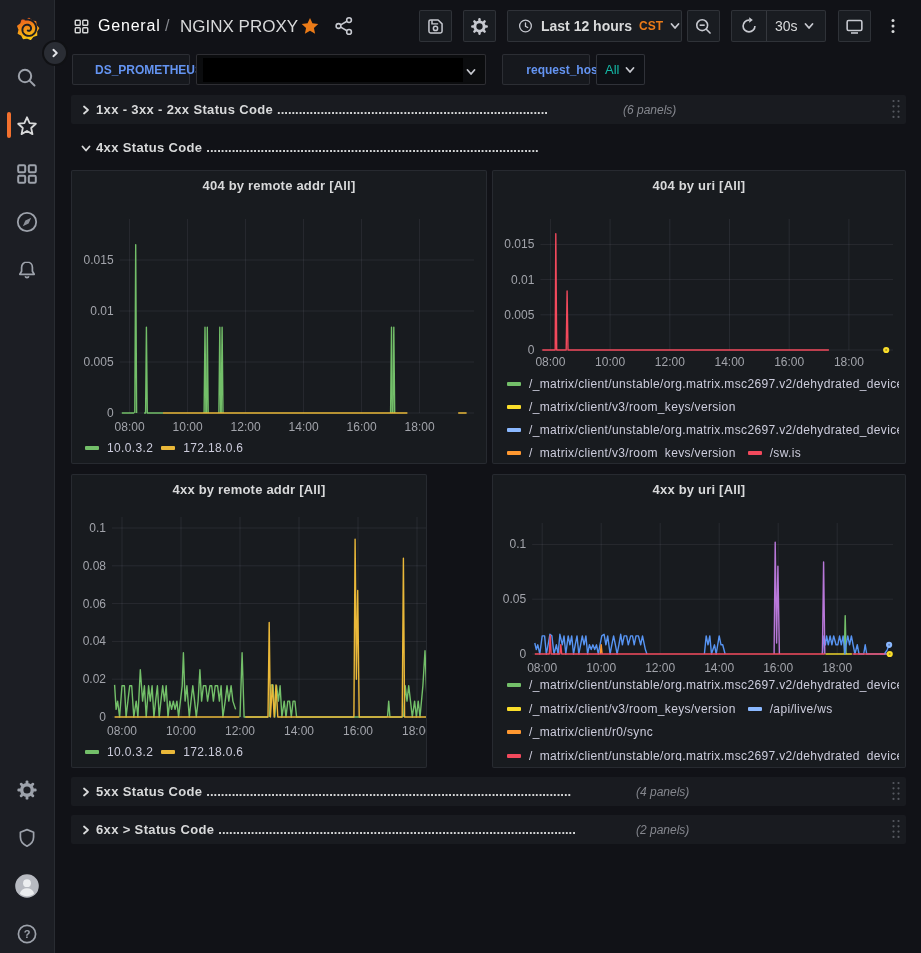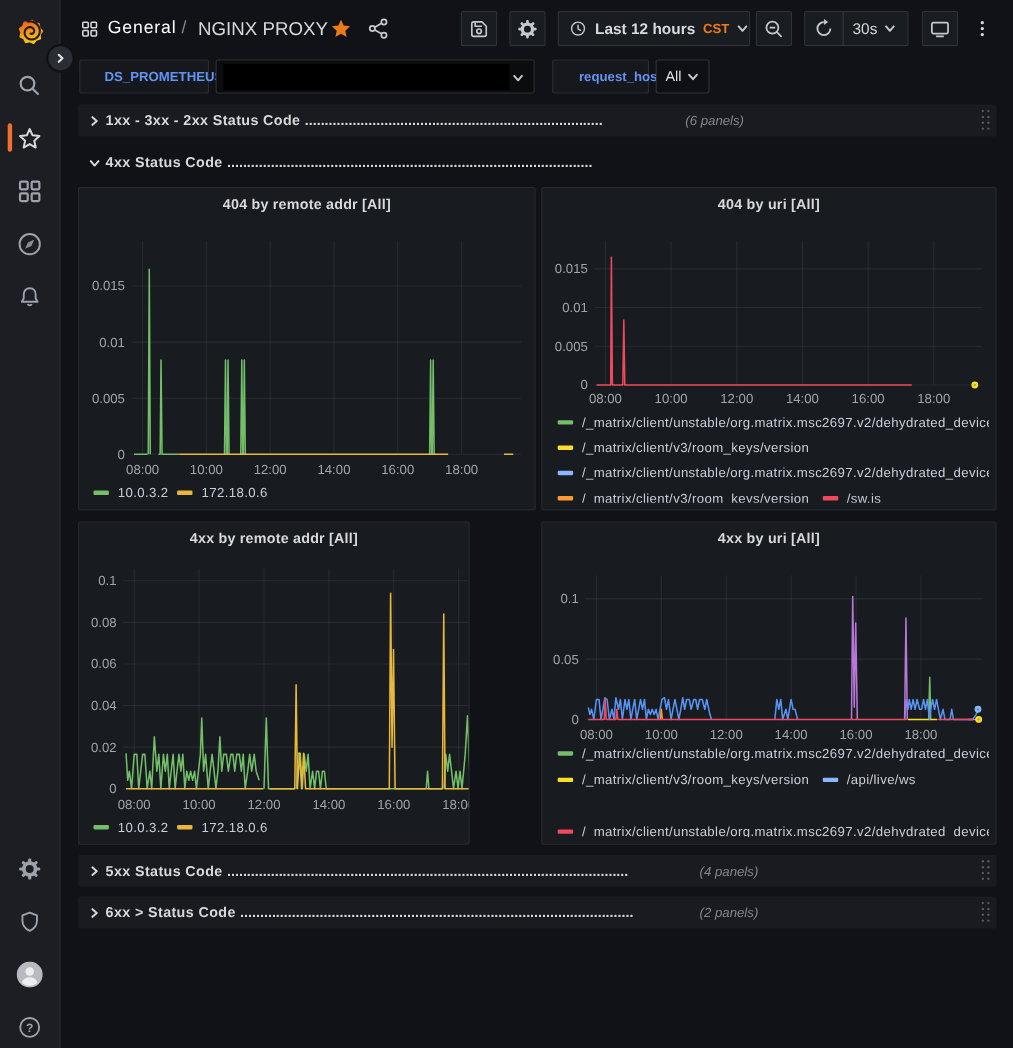--- a/index.html
+++ b/index.html
@@ -179,21 +179,21 @@
   </div>
 <div class="vlabel" style="left:72px;top:54px;width:118px">DS_PROMETHEUS</div>
 <div class="abs" style="left:196px;top:54px;width:290px;height:31px;background:#0b0c0e;border:1px solid rgba(204,204,220,0.18);border-radius:2px">
 <div class="abs" style="left:6px;top:3px;width:260px;height:24px;background:#000"></div>
 <div class="abs" style="right:8px;top:9px"><svg width="12" height="12" viewBox="0 0 12 12">
         <path d="M2.5,4 L6,8 L9.5,4" fill="none" stroke="#c7c9d0" stroke-width="1.8" stroke-linecap="round" stroke-linejoin="round"></path>
       </svg></div>
   </div>
 <div class="vlabel" style="left:502px;top:54px;width:88px">request_host</div>
 <div class="abs" style="left:596px;top:54px;width:49px;height:31px;background:#0e1015;border:1px solid rgba(204,204,220,0.18);border-radius:2px;display:flex;align-items:center;padding-left:8px">
-<span style="color:#e5e5e5;font-size:13px">All</span>
+<span style="color:#14b8a6;font-size:13px">All</span>
 <span style="margin-left:5px;display:flex">
       <svg width="12" height="12" viewBox="0 0 12 12">
         <path d="M2.5,4 L6,8 L9.5,4" fill="none" stroke="#c7c9d0" stroke-width="1.8" stroke-linecap="round" stroke-linejoin="round"></path>
       </svg>
     </span>
   </div>
 <div class="rowhdr" style="top:95px">
     <svg width="12" height="12" viewBox="0 0 12 12" style="margin-right:4px">
       <path d="M4,2.5 L8,6 L4,9.5" fill="none" stroke="#d8d9da" stroke-width="1.8" stroke-linecap="round" stroke-linejoin="round"></path>
     </svg>
@@ -395,14 +395,15 @@
       <path d="M41.8,179.0 L56.3,179.0 L57.2,160.4 L58.1,179.0 L66.9,179.0 L67.8,169.8 L68.7,179.0 L331.8,179.0" fill="none" stroke="#f2495c" stroke-width="1.4" stroke-linejoin="round" stroke-linecap="butt"></path>
       <path d="M359.5,179.0 L391.4,179.0" fill="none" stroke="#f2495c" stroke-width="1.4" stroke-linejoin="round" stroke-linecap="butt"></path>
       <circle cx="396.1" cy="169.8" r="3.1" fill="#8ab8ff"></circle>
       <circle cx="396.1" cy="169.8" r="1.0" fill="#181b1f" opacity="0.35"></circle>
       <circle cx="396.7" cy="179.0" r="3.1" fill="#fade2a"></circle>
       <circle cx="396.7" cy="179.0" r="1.0" fill="#181b1f" opacity="0.35"></circle>
     </svg>
     <div class="legwrap" style="left:8px;top:199px;width:398px;height:87px">
       <div class="lrow" style="top:0.0px"><span class="litem"><span class="dash" style="background:#73bf69"></span><span>/_matrix/client/unstable/org.matrix.msc2697.v2/dehydrated_device</span></span></div>
       <div class="lrow" style="top:23.7px"><span class="litem"><span class="dash" style="background:#fade2a"></span><span>/_matrix/client/v3/room_keys/version</span></span><span class="litem"><span class="dash" style="background:#8ab8ff"></span><span>/api/live/ws</span></span></div>
+      <div class="lrow" style="top:47.4px"><span class="litem"><span class="dash" style="background:#ff9830"></span><span>/_matrix/client/r0/sync</span></span></div>
       <div class="lrow" style="top:71.1px"><span class="litem"><span class="dash" style="background:#f2495c"></span><span>/_matrix/client/unstable/org.matrix.msc2697.v2/dehydrated_device</span></span></div>
     </div>
   </div>
 </body></html>

